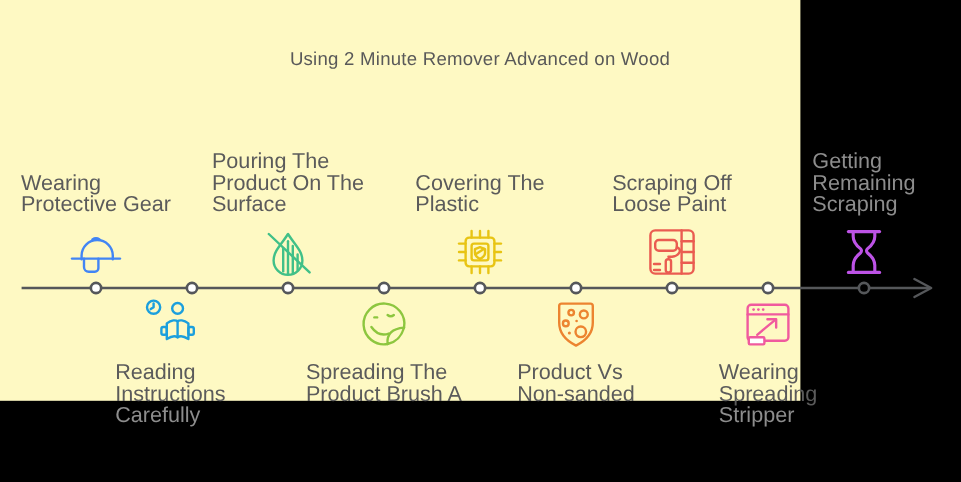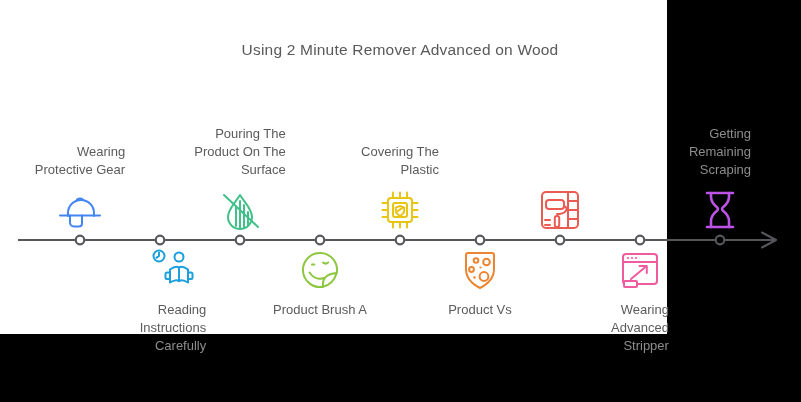--- a/index.html
+++ b/index.html
@@ -1,39 +1,39 @@
 <!DOCTYPE html>
 <html><head>
 <meta charset="utf-8">
 <style>
   html,body{margin:0;padding:0;}
   body{font-family:"Liberation Sans", sans-serif; background:#e9e9e9;}
   .canvas{
-    position:relative; width:801px; height:402px; background:#ffffff;
+    position:relative; width:801px; height:402px; background:#fef9c3;
     overflow:hidden;
   }
   .mask{ position:absolute; background:#000000; z-index:1; }
   .mask.right{ left:667px; top:0; width:134px; height:402px; }
   .mask.bottom{ left:0; top:334px; width:801px; height:68px; }
 
   .title{
     position:absolute; left:0; top:41px; width:800px; text-align:center;
     font-size:15.5px; color:#595959; letter-spacing:.2px; z-index:2;
   }
 
   .timeline{ position:absolute; left:0; top:226px; z-index:2; color:#55575a; }
 
   .step{
     position:absolute; width:150px; display:flex; flex-direction:column;
     align-items:center; z-index:2;
   }
   .step.top{ top:118px; height:116px; justify-content:flex-end; gap:7px; }
   .step.bottom{ top:246px; gap:7px; }
   .label{
-    text-align:right; font-size:13px; line-height:18px; color:#5b5b5b;
+    text-align:left; font-size:18px; line-height:18px; color:#5b5b5b;
   }
   .label span{ display:block; }
   .label span.ob{ color:#8d8d8d; }
   .icon{ width:48px; height:48px; display:flex; align-items:center; justify-content:center; }
   .icon svg{ display:block; }
 </style>
 </head>
 <body>
 
 <div class="canvas">
@@ -113,20 +113,24 @@
           <path d="M12,24 H6.5"></path>
           <path d="M12,31 H6.5"></path>
         <path d="M36,17 H41.5"></path>
           <path d="M36,24 H41.5"></path>
           <path d="M36,31 H41.5"></path>
       </svg>
     </div>
   </div>
 
   <div class="step top" style="left:485px">
+    <div class="label">
+      <span>Scraping Off</span>
+      <span>Loose Paint</span>
+    </div>
     <div class="icon" style="color: rgb(234, 92, 81);">
       <svg width="48" height="48" viewBox="0 0 48 48" fill="none" stroke="currentColor" stroke-width="2" stroke-linecap="round" stroke-linejoin="round">
         <rect x="6" y="6" width="36" height="36" rx="4"></rect>
         <path d="M32,6 V42"></path>
         <path d="M32,15 H42"></path>
           <path d="M32,24 H42"></path>
           <path d="M32,33 H42"></path>
         <rect x="10" y="14" width="18" height="9" rx="3"></rect>
         <path d="M28,20 c5,2 2,7 -4,8 h-3"></path>
         <rect x="18.8" y="30" width="4.4" height="11" rx="2"></rect>
@@ -145,21 +149,21 @@
     <div class="icon" style="color: rgb(189, 83, 230);">
       <svg width="48" height="48" viewBox="0 0 48 48" fill="none" stroke="currentColor" stroke-width="2.6" stroke-linecap="round" stroke-linejoin="round">
         <path d="M11,7 H37"></path>
         <path d="M11,41 H37"></path>
         <path d="M15,7 v4 c0,5 3,7.8 6,10.2 c1.2,1 1.2,2.6 0,3.6 c-3,2.4 -6,5.2 -6,10.2 v6"></path>
         <path d="M33,7 v4 c0,5 -3,7.8 -6,10.2 c-1.2,1 -1.2,2.6 0,3.6 c3,2.4 6,5.2 6,10.2 v6"></path>
       </svg>
     </div>
   </div>
 
-  <div class="step bottom" style="left:98px">
+  <div class="step bottom" style="left:67px">
     <div class="icon" style="color: rgb(27, 159, 221);">
       <svg width="48" height="48" viewBox="0 0 48 48" fill="none" stroke="currentColor" stroke-width="2" stroke-linecap="round" stroke-linejoin="round">
         <circle cx="10" cy="10" r="5.5"></circle>
         <path d="M10,6.8 V10 L7.6,11.6"></path>
         <circle cx="30" cy="11" r="4.5"></circle>
         <path d="M21,23.5 c4,-3 7.5,-3 9,-1.8 c1.5,-1.2 5,-1.2 9,1.8 v13 c-4,-2.6 -7.5,-2.6 -9,-1.4 c-1.5,-1.2 -5,-1.2 -9,1.4 z"></path>
         <path d="M30,22 v13"></path>
         <rect x="16.5" y="26.5" width="4.5" height="6.5" rx="1.5"></rect>
         <rect x="39" y="26.5" width="4.5" height="6.5" rx="1.5"></rect>
       </svg>
@@ -175,54 +179,56 @@
     <div class="icon" style="color: rgb(141, 198, 63);">
       <svg width="48" height="48" viewBox="0 0 48 48" fill="none" stroke="currentColor" stroke-width="2" stroke-linecap="round" stroke-linejoin="round">
         <path d="M40.7,27 A17,17 0 1 0 27,40.7"></path>
         <path d="M27,40.7 C26,32 31,27.8 40.7,27 C38,36 33.5,39.2 27,40.7 z"></path>
         <path d="M16,18.5 h2.3"></path>
         <path d="M27,16.5 q2.6,2.2 5.2,0"></path>
         <path d="M13.5,26.5 q6,8.5 14.5,5.5"></path>
       </svg>
     </div>
     <div class="label">
+      <span>Spreading The</span>
       <span>Product Brush A</span>
     </div>
   </div>
 
   <div class="step bottom" style="left:405px">
     <div class="icon" style="color: rgb(236, 132, 48);">
       <svg width="48" height="48" viewBox="0 0 48 48" fill="none" stroke="currentColor" stroke-width="2" stroke-linecap="round" stroke-linejoin="round">
         <path d="M12,7 h24 q2,0 2,2 v14 c0,9.5 -6,15 -14,19 c-8,-4 -14,-9.5 -14,-19 V9 q0,-2 2,-2 z"></path>
         <circle cx="20" cy="14.5" r="2.3"></circle>
         <circle cx="30.5" cy="16" r="3.3"></circle>
         <circle cx="15.5" cy="23.5" r="2.4"></circle>
         <circle cx="24.5" cy="21.5" r="1.1" fill="currentColor" stroke="none"></circle>
         <circle cx="28" cy="30.5" r="4.4"></circle>
         <circle cx="18.5" cy="31.5" r="1.3" fill="currentColor" stroke="none"></circle>
       </svg>
     </div>
     <div class="label">
       <span>Product Vs</span>
+      <span>Non-sanded</span>
     </div>
   </div>
 
   <div class="step bottom" style="left:565px">
     <div class="icon" style="color: rgb(240, 90, 158);">
       <svg width="48" height="48" viewBox="0 0 48 48" fill="none" stroke="currentColor" stroke-width="2" stroke-linecap="round" stroke-linejoin="round">
         <rect x="7" y="8" width="34" height="30" rx="3"></rect>
         <path d="M7,16 H41"></path>
         <circle cx="12" cy="12" r="1.1" fill="currentColor" stroke="none"></circle>
         <circle cx="16" cy="12" r="1.1" fill="currentColor" stroke="none"></circle>
         <circle cx="20" cy="12" r="1.1" fill="currentColor" stroke="none"></circle>
         <path d="M15,33 L30,20.5"></path>
         <path d="M23.5,20 H30.8 V27"></path>
         <rect x="8" y="35" width="13" height="6" rx="1" fill="#ffffff"></rect>
       </svg>
     </div>
     <div class="label">
       <span>Wearing</span>
-      <span>Advanced</span>
+      <span>Spreading</span>
       <span class="ob">Stripper</span>
     </div>
   </div>
 
 </div>
 
 </body></html>

